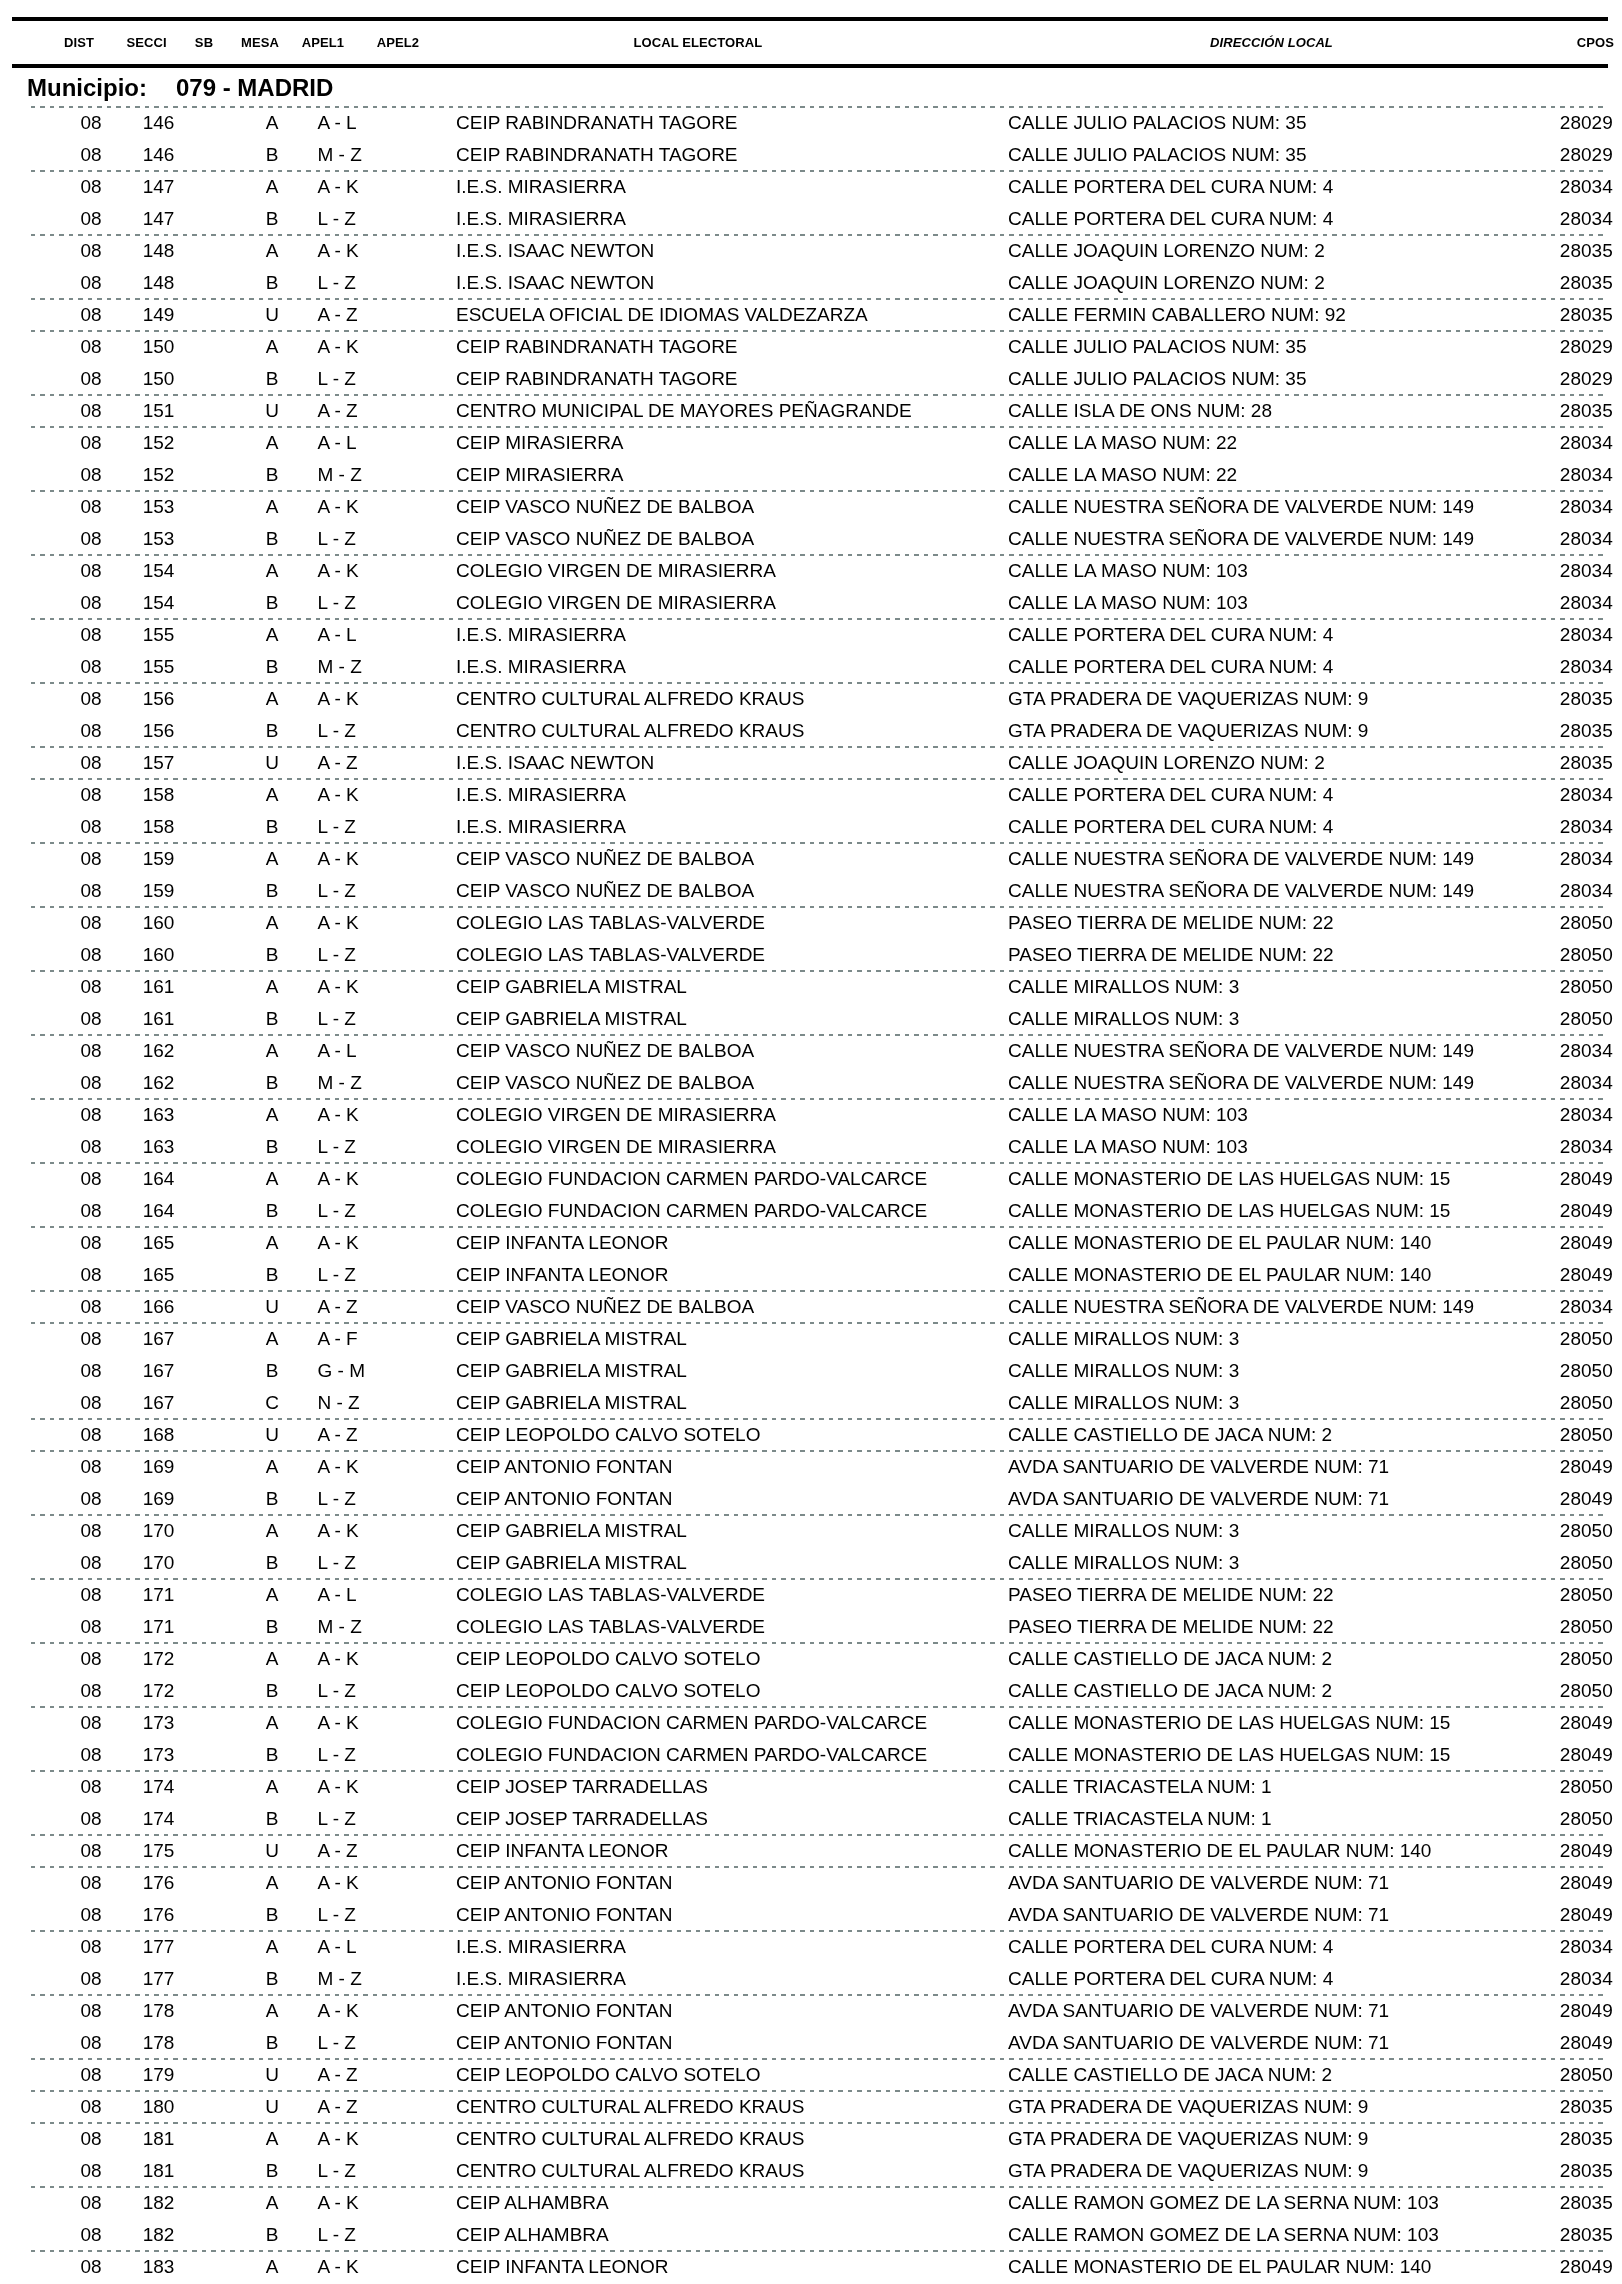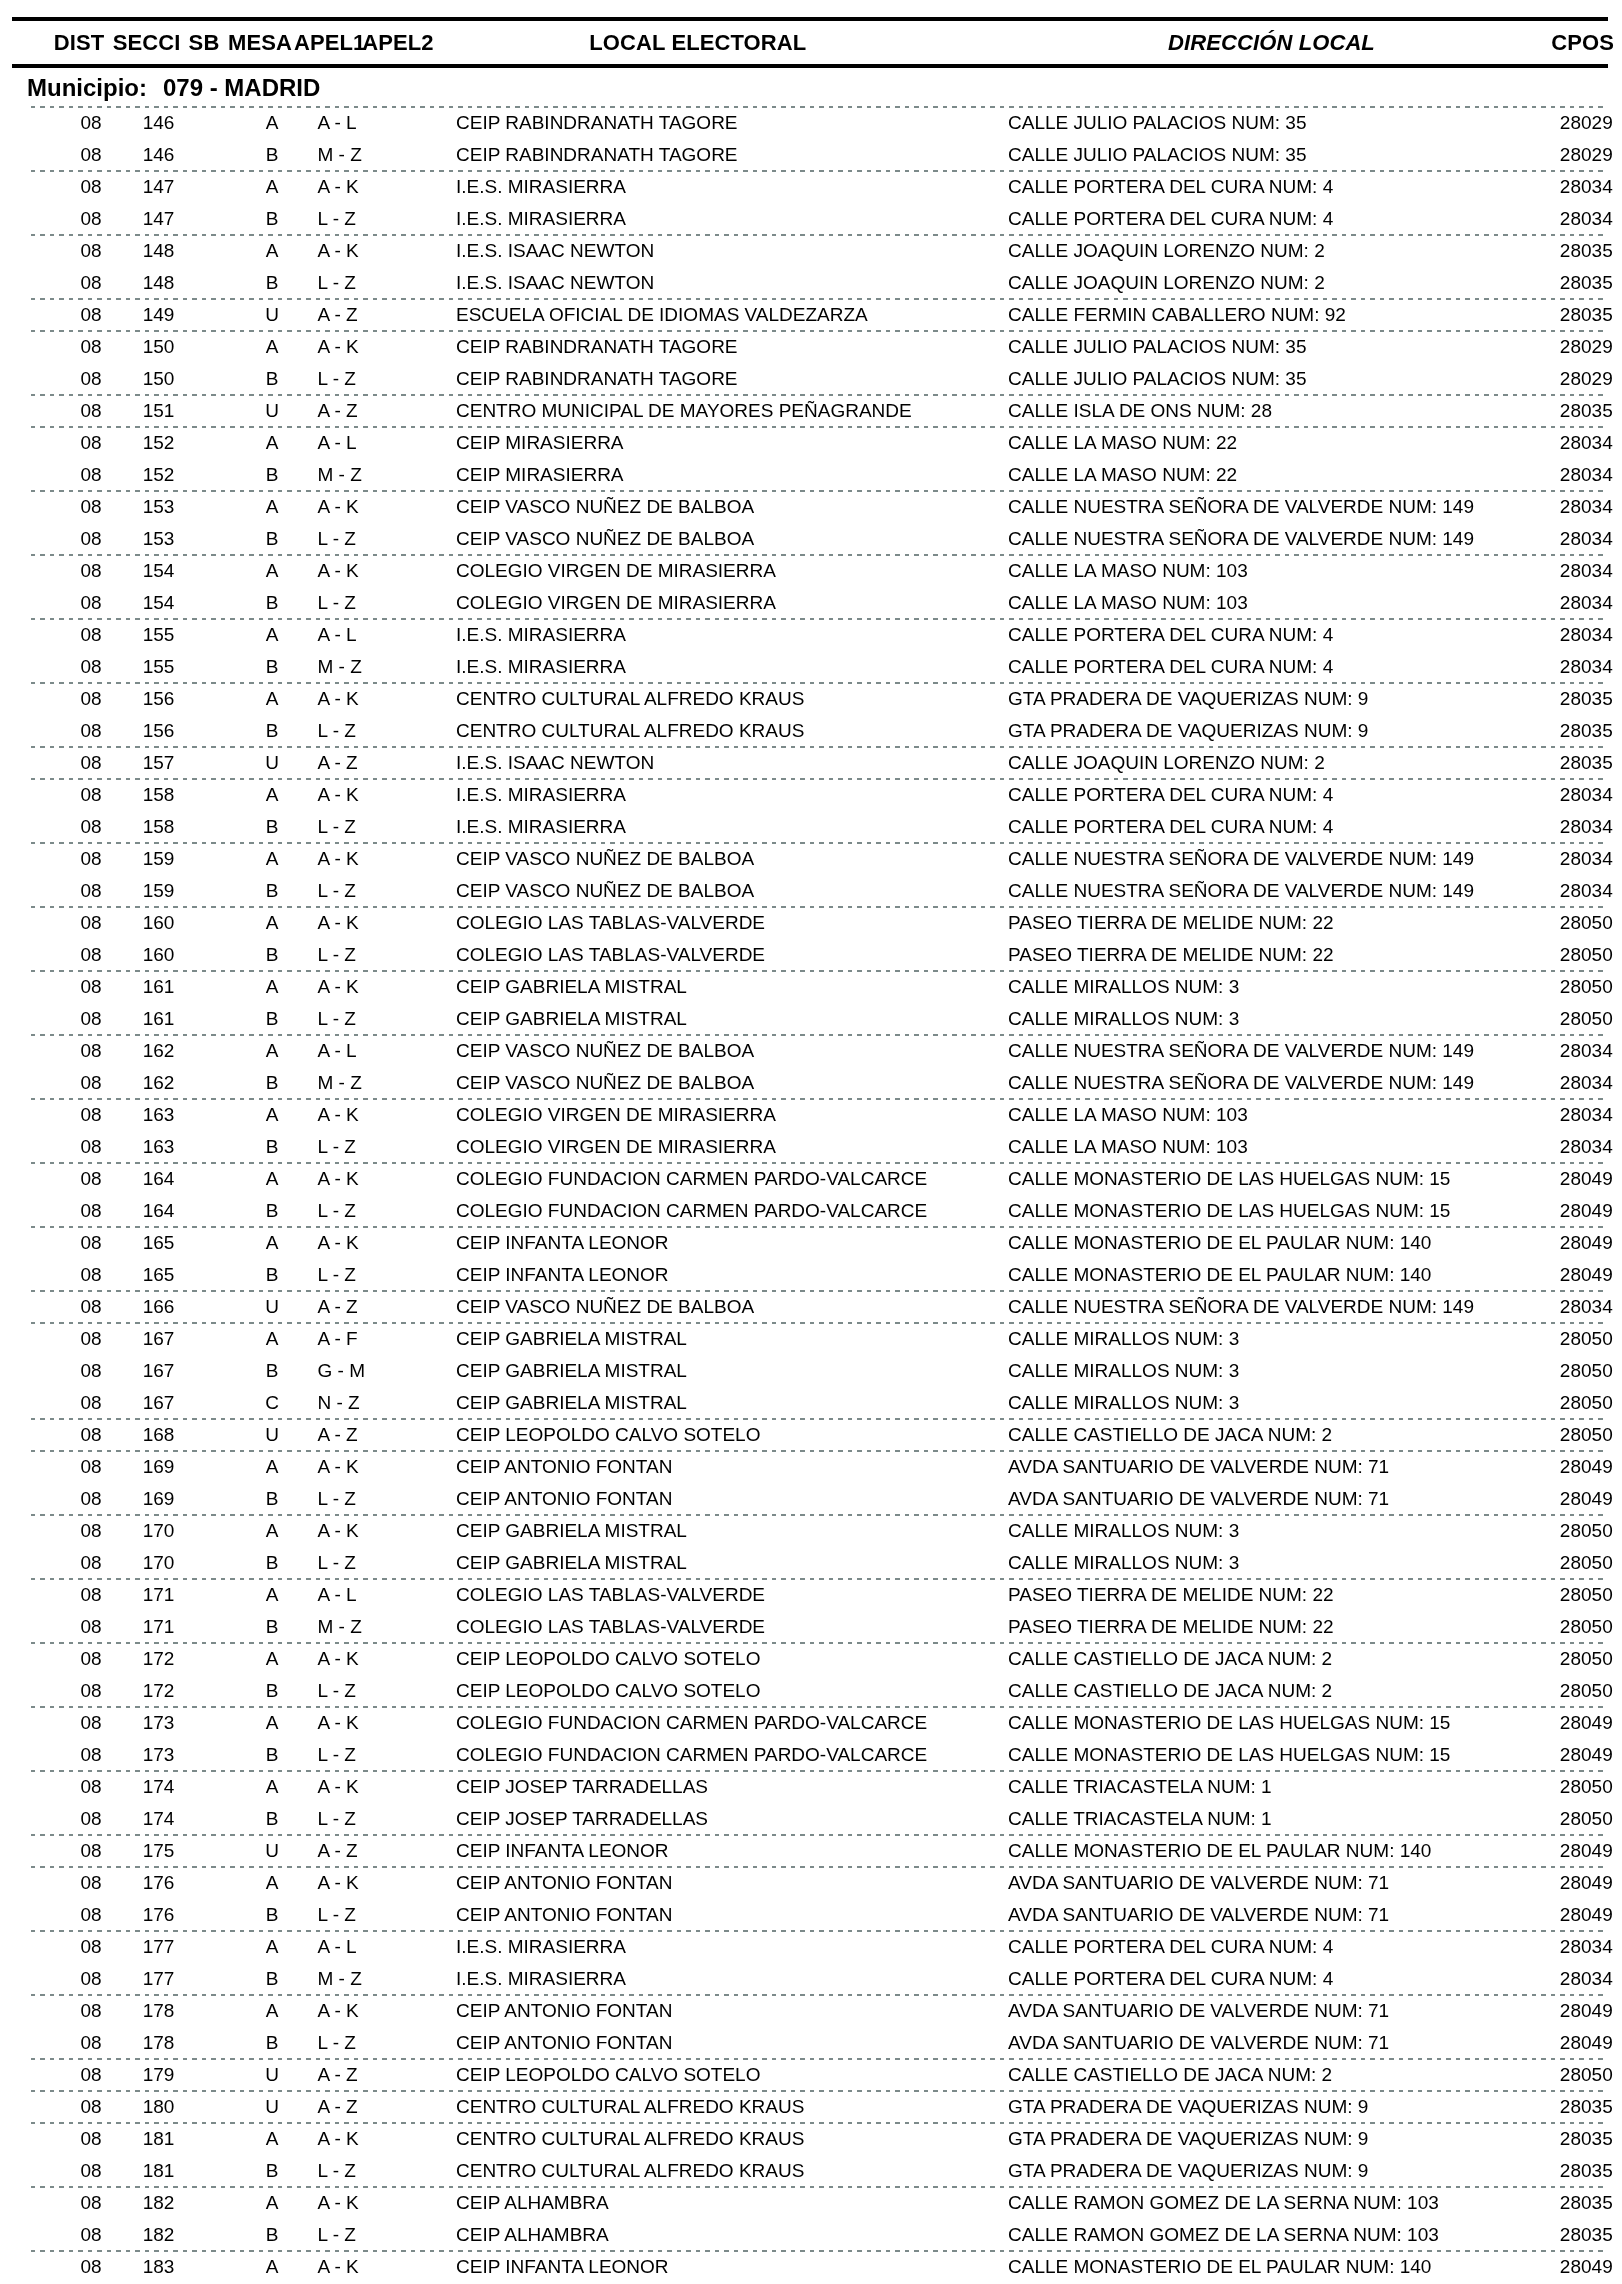--- a/index.html
+++ b/index.html
@@ -11,34 +11,34 @@
   .page{width:1622px;height:2284px;background:#fff;}
 
   .rule{height:4.1px;background:#000;margin:0 13.6px 0 12.2px;}
   .rule-top{margin-top:17px;}
 
   
   .header-row{
     height:43px;display:grid;align-items:center;
     padding-left:47px;box-sizing:border-box;
     grid-template-columns:64px 71px 44px 68px 58px 92px 505px 597px 76px;
-    font-weight:bold;font-size:22px;letter-spacing:0.1px;white-space:nowrap;
+    font-weight:bold;font-size:13px;letter-spacing:0.1px;white-space:nowrap;
   }
   .header-row .hc{text-align:center;}
   .header-row .hl-local{text-align:center;padding-left:2.7px;}
   .header-row .hl-dir{text-align:center;padding-left:48px;font-style:italic;}
   .header-row .hr-cpos{text-align:right;padding-right:8px;}
 
   
   .municipio{
     height:39px;display:flex;align-items:center;
     padding-left:27px;box-sizing:border-box;
     font-weight:bold;font-size:24px;white-space:nowrap;
   }
-  .municipio .mun-value{margin-left:16px;}
+  .municipio .mun-value{margin-left:29px;}
 
   
   .tbody{position:relative;margin-left:12px;}
   .row{
     height:32px;display:grid;align-items:center;
     padding-left:47px;box-sizing:border-box;
     grid-template-columns:64px 71px 44px 68px 105px 549px 597px 76px;
     font-size:19px;white-space:nowrap;
   }
   .row .c-dist,.row .c-secci,.row .c-sb,.row .c-mesa{text-align:center;}

